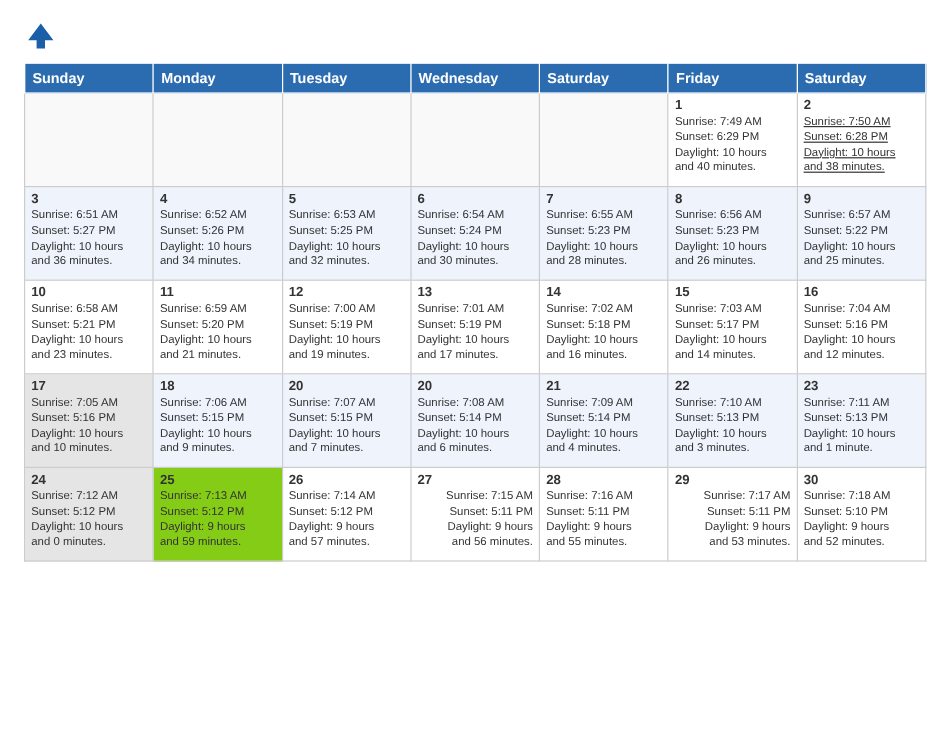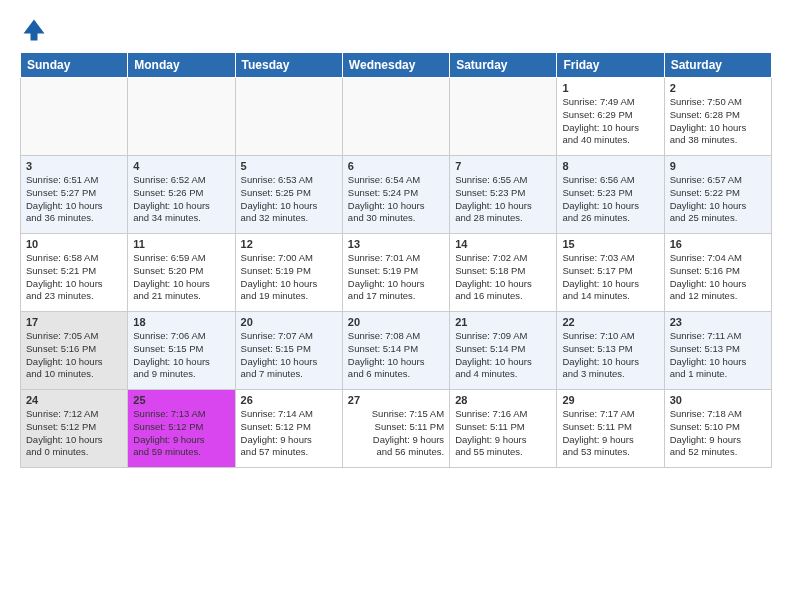--- a/index.html
+++ b/index.html
@@ -133,21 +133,21 @@
           <td class="empty"></td>
           <td style="background: rgb(255, 255, 255);">
             <span class="day-num">1</span>
             <div class="day-info" style="white-space: pre-line;">Sunrise: 7:49 AM
 Sunset: 6:29 PM
 Daylight: 10 hours
 and 40 minutes.</div>
           </td>
           <td style="background: rgb(255, 255, 255);">
             <span class="day-num">2</span>
-            <div class="day-info" style="white-space: pre-line;">Sunrise: 7:50 AM
+            <div class="day-info" style="white-space: pre-line; text-decoration: underline;">Sunrise: 7:50 AM
 Sunset: 6:28 PM
 Daylight: 10 hours
 and 38 minutes.</div>
           </td>
         </tr>
         <tr>
           <td style="background: rgb(238, 243, 252);">
             <span class="day-num">3</span>
             <div class="day-info" style="white-space: pre-line;">Sunrise: 6:51 AM
 Sunset: 5:27 PM
@@ -300,21 +300,21 @@
           </td>
         </tr>
         <tr>
           <td style="background: #e5e5e5;">
             <span class="day-num">24</span>
             <div class="day-info" style="white-space: pre-line;">Sunrise: 7:12 AM
 Sunset: 5:12 PM
 Daylight: 10 hours
 and 0 minutes.</div>
           </td>
-          <td style="background: #d946ef; margin-top: 32px;">
+          <td style="background: #84cc16; margin-top: 32px;">
             <span class="day-num">25</span>
             <div class="day-info" style="white-space: pre-line;">Sunrise: 7:13 AM
 Sunset: 5:12 PM
 Daylight: 9 hours
 and 59 minutes.</div>
           </td>
           <td style="background: rgb(255, 255, 255);">
             <span class="day-num">26</span>
             <div class="day-info" style="white-space: pre-line;">Sunrise: 7:14 AM
 Sunset: 5:12 PM
@@ -330,21 +330,21 @@
           </td>
           <td style="background: rgb(255, 255, 255);">
             <span class="day-num">28</span>
             <div class="day-info" style="white-space: pre-line;">Sunrise: 7:16 AM
 Sunset: 5:11 PM
 Daylight: 9 hours
 and 55 minutes.</div>
           </td>
           <td style="background: rgb(255, 255, 255);">
             <span class="day-num">29</span>
-            <div class="day-info" style="white-space: pre-line;">Sunrise: 7:17 AM
+            <div class="day-info" style="white-space: pre-line; text-align: right;">Sunrise: 7:17 AM
 Sunset: 5:11 PM
 Daylight: 9 hours
 and 53 minutes.</div>
           </td>
           <td style="background: rgb(255, 255, 255);">
             <span class="day-num">30</span>
             <div class="day-info" style="white-space: pre-line;">Sunrise: 7:18 AM
 Sunset: 5:10 PM
 Daylight: 9 hours
 and 52 minutes.</div>

